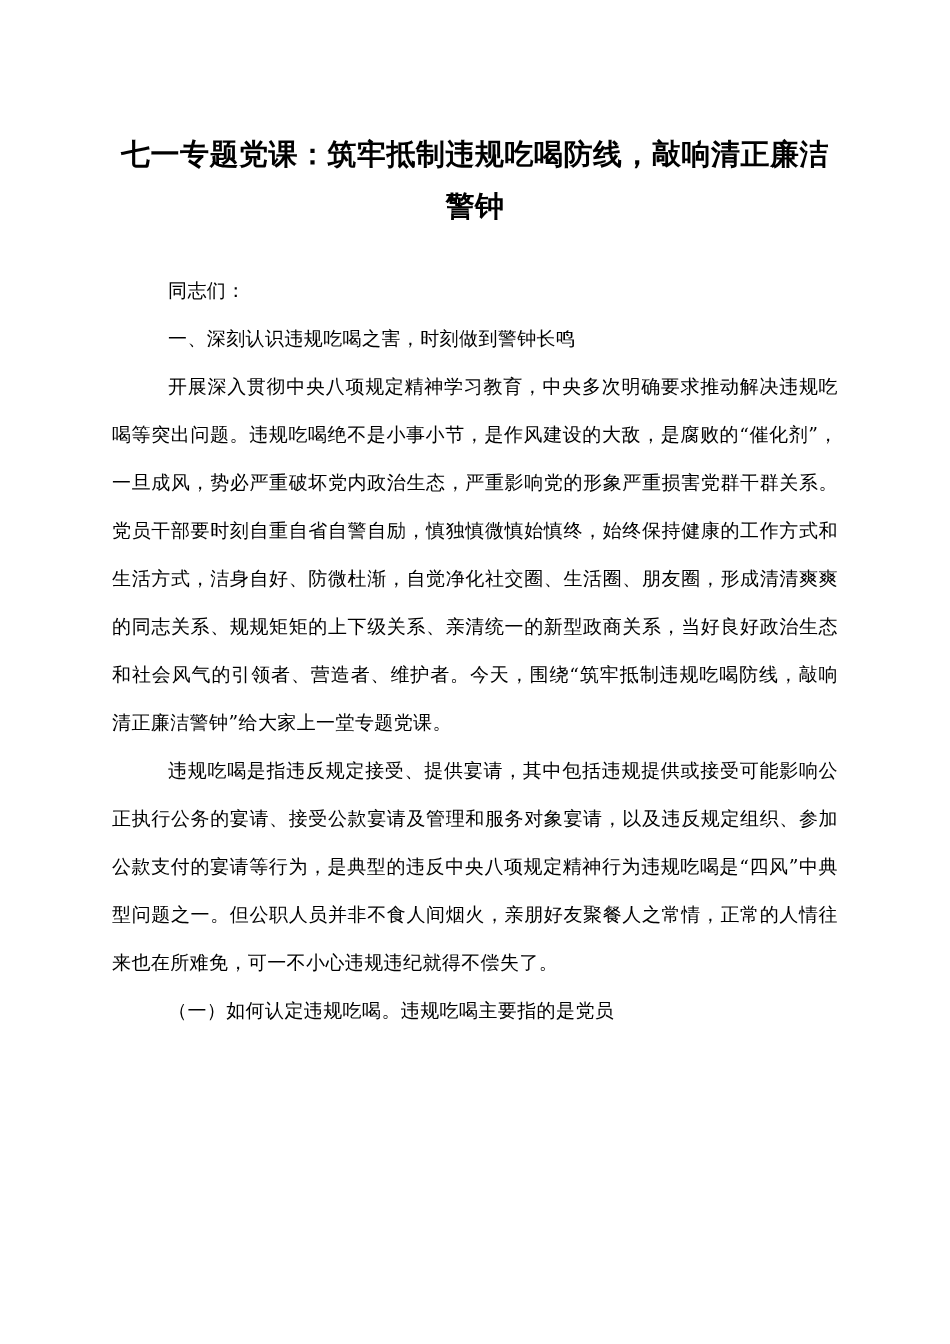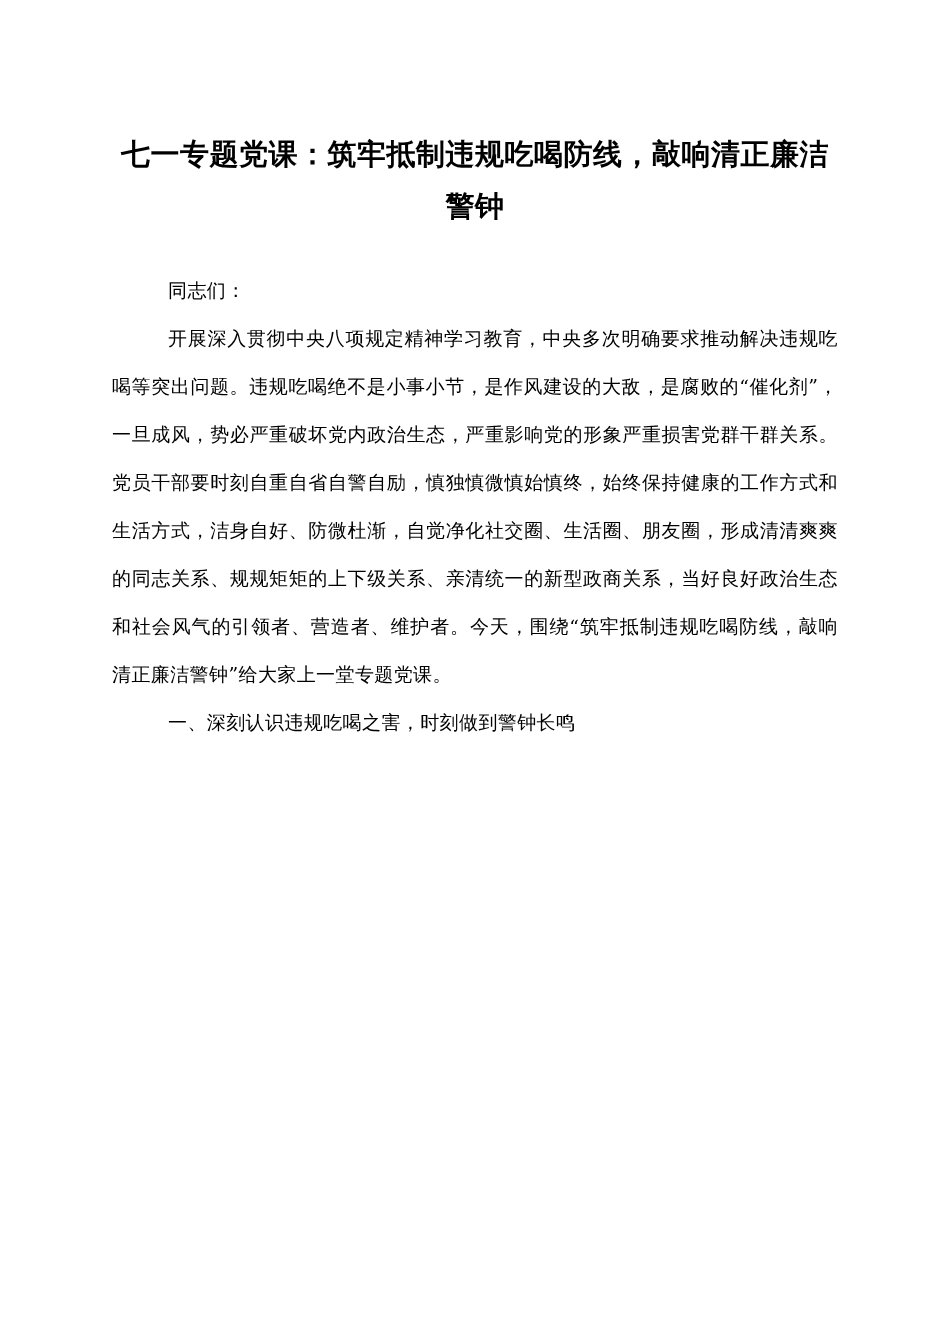--- a/index.html
+++ b/index.html
@@ -42,15 +42,17 @@
   .para + .para {
     margin-top: 0;
   }
 </style>
 </head>
 <body>
 
 <div class="page">
   <h1 class="doc-title">七一专题党课：筑牢抵制违规吃喝防线，敲响清正廉洁警钟</h1>
   <p class="para">同志们：</p>
+  <p class="para">一、深刻认识违规吃喝之害，时刻做到警钟长鸣</p>
   <p class="para">开展深入贯彻中央八项规定精神学习教育，中央多次明确要求推动解决违规吃喝等突出问题。违规吃喝绝不是小事小节，是作风建设的大敌，是腐败的“催化剂”，一旦成风，势必严重破坏党内政治生态，严重影响党的形象严重损害党群干群关系。党员干部要时刻自重自省自警自励，慎独慎微慎始慎终，始终保持健康的工作方式和生活方式，洁身自好、防微杜渐，自觉净化社交圈、生活圈、朋友圈，形成清清爽爽的同志关系、规规矩矩的上下级关系、亲清统一的新型政商关系，当好良好政治生态和社会风气的引领者、营造者、维护者。今天，围绕“筑牢抵制违规吃喝防线，敲响清正廉洁警钟”给大家上一堂专题党课。</p>
-  <p class="para">一、深刻认识违规吃喝之害，时刻做到警钟长鸣</p>
+  <p class="para">违规吃喝是指违反规定接受、提供宴请，其中包括违规提供或接受可能影响公正执行公务的宴请、接受公款宴请及管理和服务对象宴请，以及违反规定组织、参加公款支付的宴请等行为，是典型的违反中央八项规定精神行为违规吃喝是“四风”中典型问题之一。但公职人员并非不食人间烟火，亲朋好友聚餐人之常情，正常的人情往来也在所难免，可一不小心违规违纪就得不偿失了。</p>
+  <p class="para">（一）如何认定违规吃喝。违规吃喝主要指的是党员</p>
 </div>
 
 </body></html>

